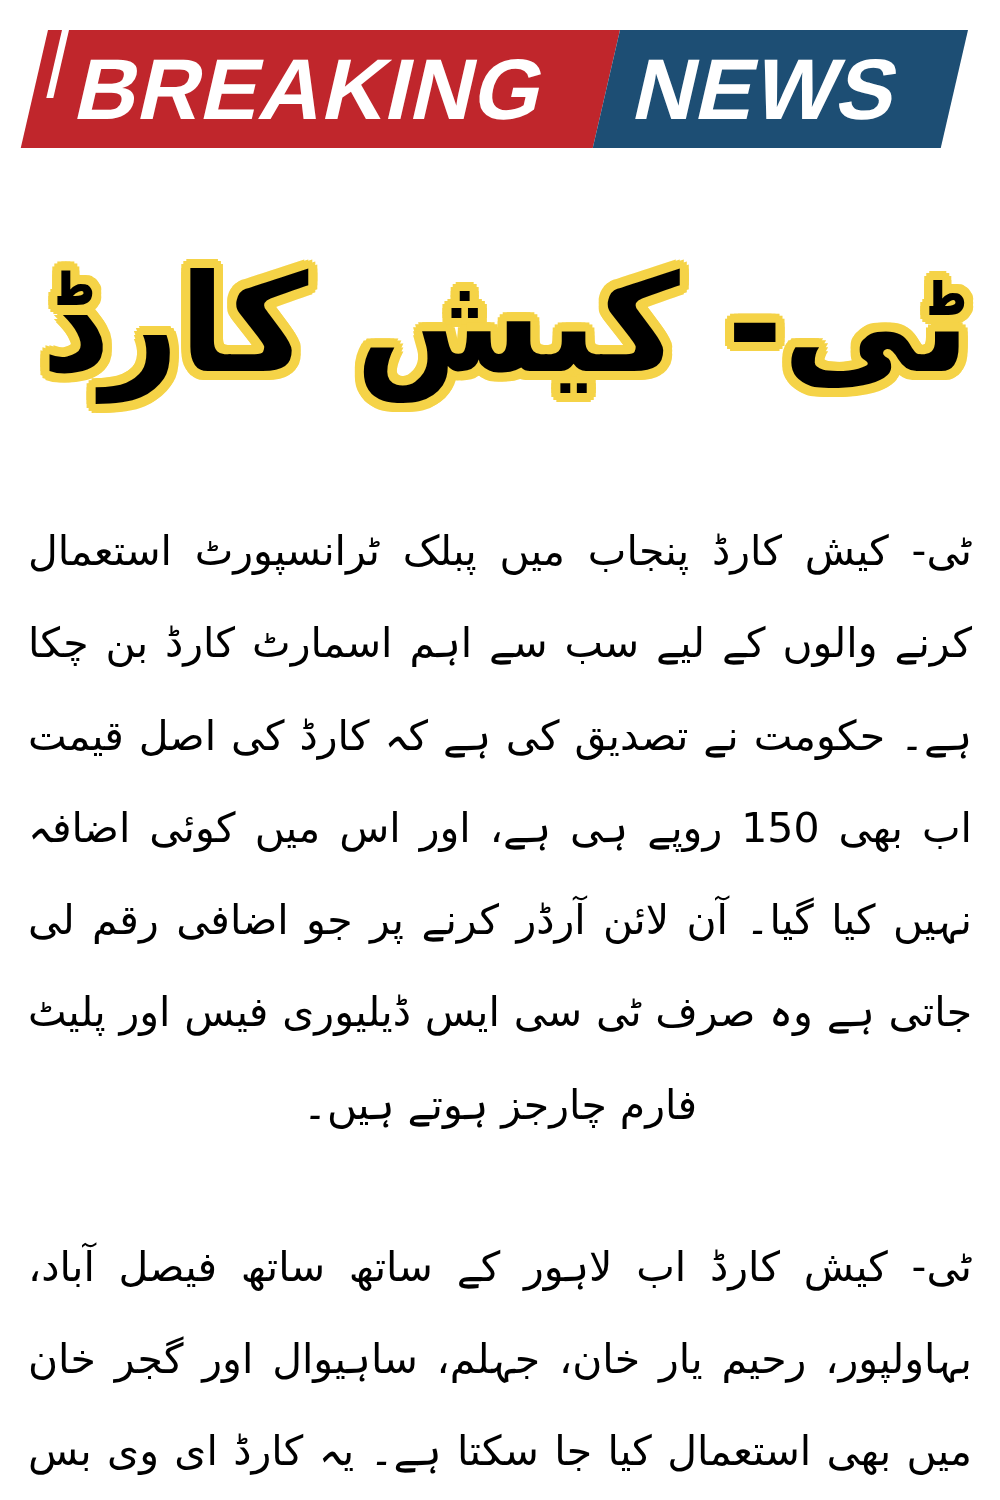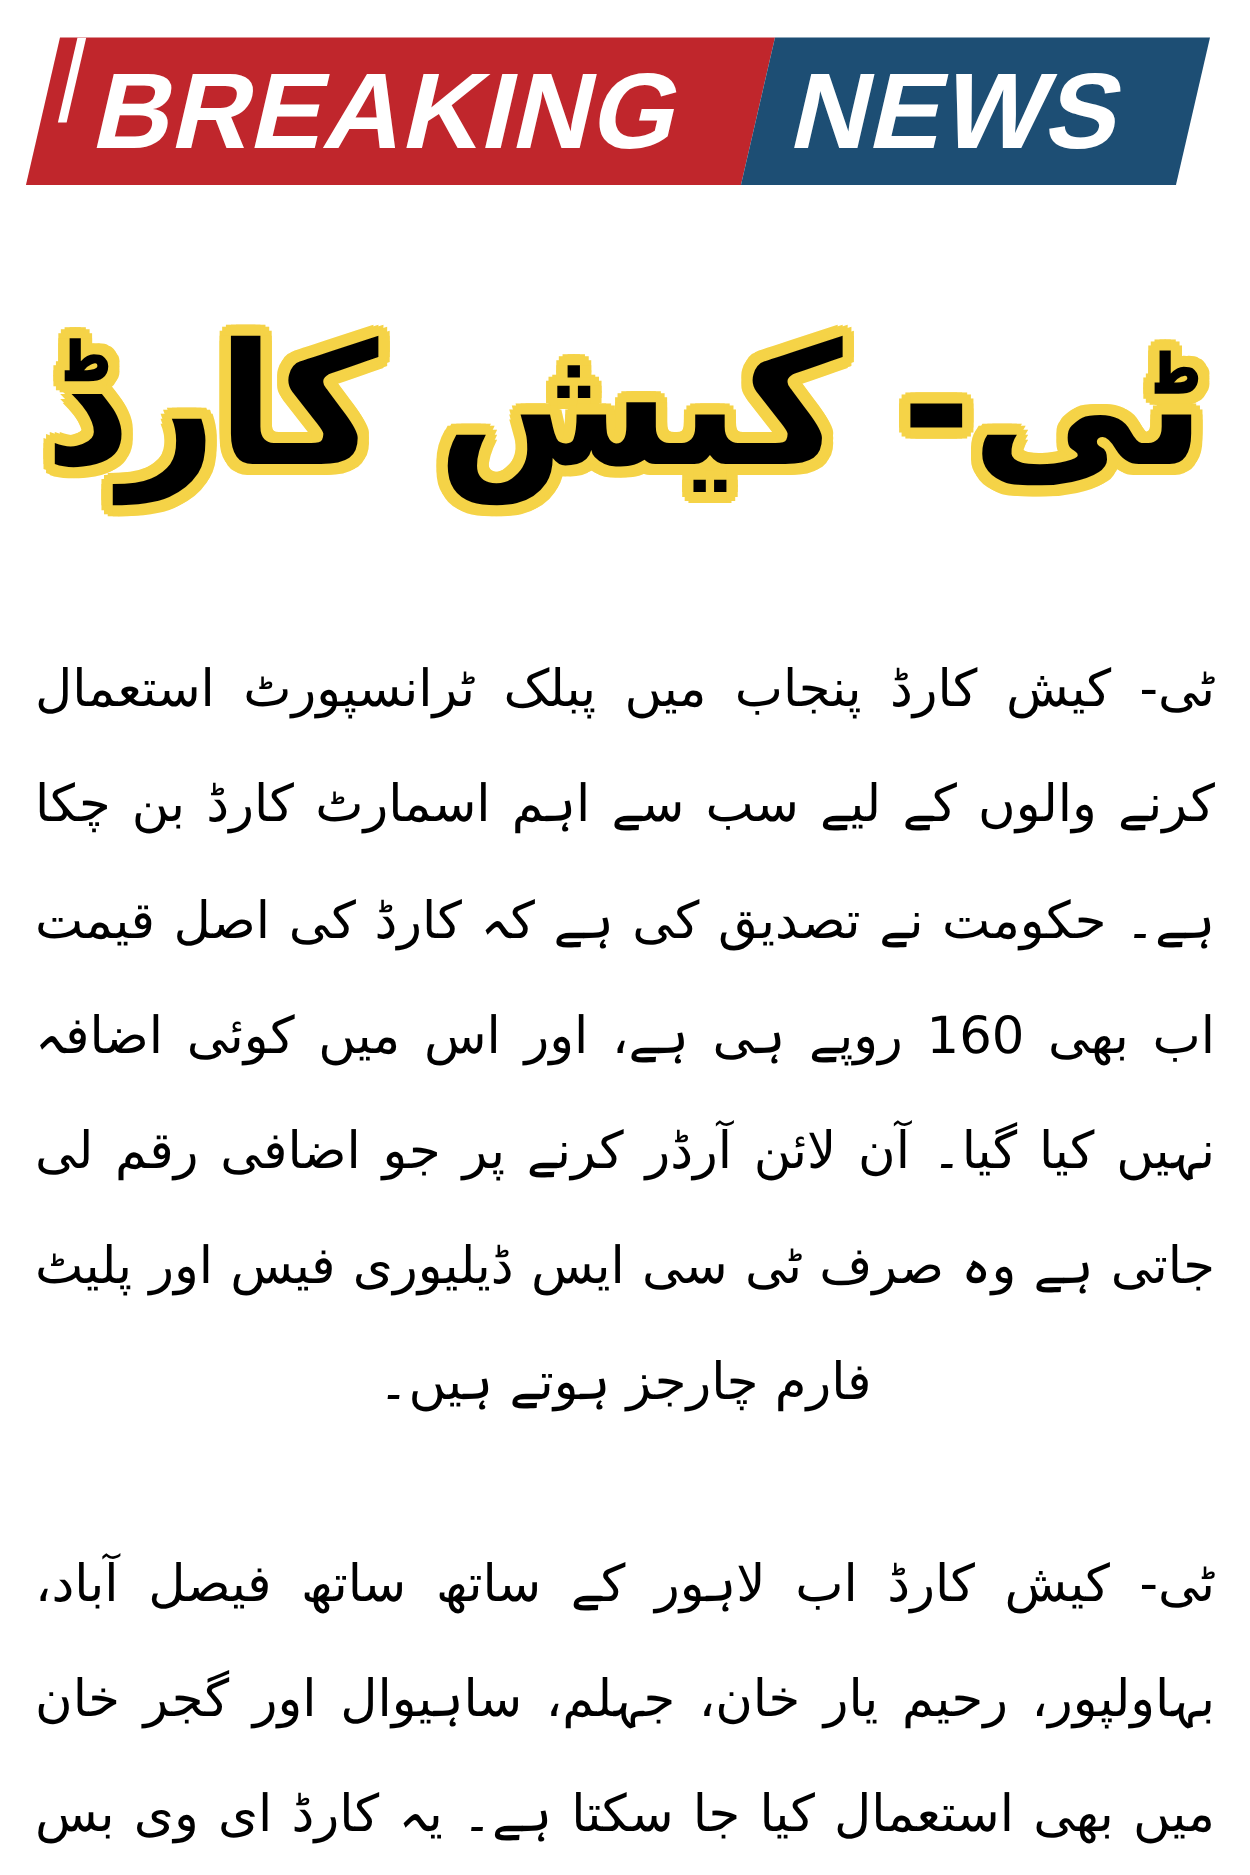--- a/index.html
+++ b/index.html
@@ -66,21 +66,20 @@
     line-height: 1;
     white-space: nowrap;
   }
   .banner-seg.red .banner-label { padding-left: 44px; }
   .banner-seg.blue .banner-label { padding-left: 30px; }
 
   
   .headline {
     margin: 190px 30px 0;
     direction: rtl;
-    text-align: center;
     color: var(--headline-text);
     font-size: 135px;
     font-weight: 700;
     line-height: 2.0;
     font-family: "DejaVu Sans", sans-serif;
     text-shadow:
       -9px 0 0 var(--headline-outline),
        9px 0 0 var(--headline-outline),
        0 -9px 0 var(--headline-outline),
        0  9px 0 var(--headline-outline),
@@ -124,15 +123,15 @@
     <span class="banner-label">BREAKING</span>
   </div>
   <div class="banner-seg blue">
     <span class="banner-label">NEWS</span>
   </div>
 </div>
 
 <h1 class="headline">ٹی- کیش کارڈ</h1>
 
 <div class="article">
-  <p>ٹی- کیش کارڈ پنجاب میں پبلک ٹرانسپورٹ استعمال کرنے والوں کے لیے سب سے اہم اسمارٹ کارڈ بن چکا ہے۔ حکومت نے تصدیق کی ہے کہ کارڈ کی اصل قیمت اب بھی 160 روپے ہی ہے، اور اس میں کوئی اضافہ نہیں کیا گیا۔ آن لائن آرڈر کرنے پر جو اضافی رقم لی جاتی ہے وہ صرف ٹی سی ایس ڈیلیوری فیس اور پلیٹ فارم چارجز ہوتے ہیں۔</p>
+  <p>ٹی- کیش کارڈ پنجاب میں پبلک ٹرانسپورٹ استعمال کرنے والوں کے لیے سب سے اہم اسمارٹ کارڈ بن چکا ہے۔ حکومت نے تصدیق کی ہے کہ کارڈ کی اصل قیمت اب بھی 150 روپے ہی ہے، اور اس میں کوئی اضافہ نہیں کیا گیا۔ آن لائن آرڈر کرنے پر جو اضافی رقم لی جاتی ہے وہ صرف ٹی سی ایس ڈیلیوری فیس اور پلیٹ فارم چارجز ہوتے ہیں۔</p>
   <p>ٹی- کیش کارڈ اب لاہور کے ساتھ ساتھ فیصل آباد، بہاولپور، رحیم یار خان، جہلم، ساہیوال اور گجر خان میں بھی استعمال کیا جا سکتا ہے۔ یہ کارڈ ای وی بس سروس کے لیے بھی مکمل طور پر قابلِ استعمال ہے اور سفر کو تیز، آسان اور کیش لیس بناتا ہے۔</p>
 </div>
 
 </body></html>

